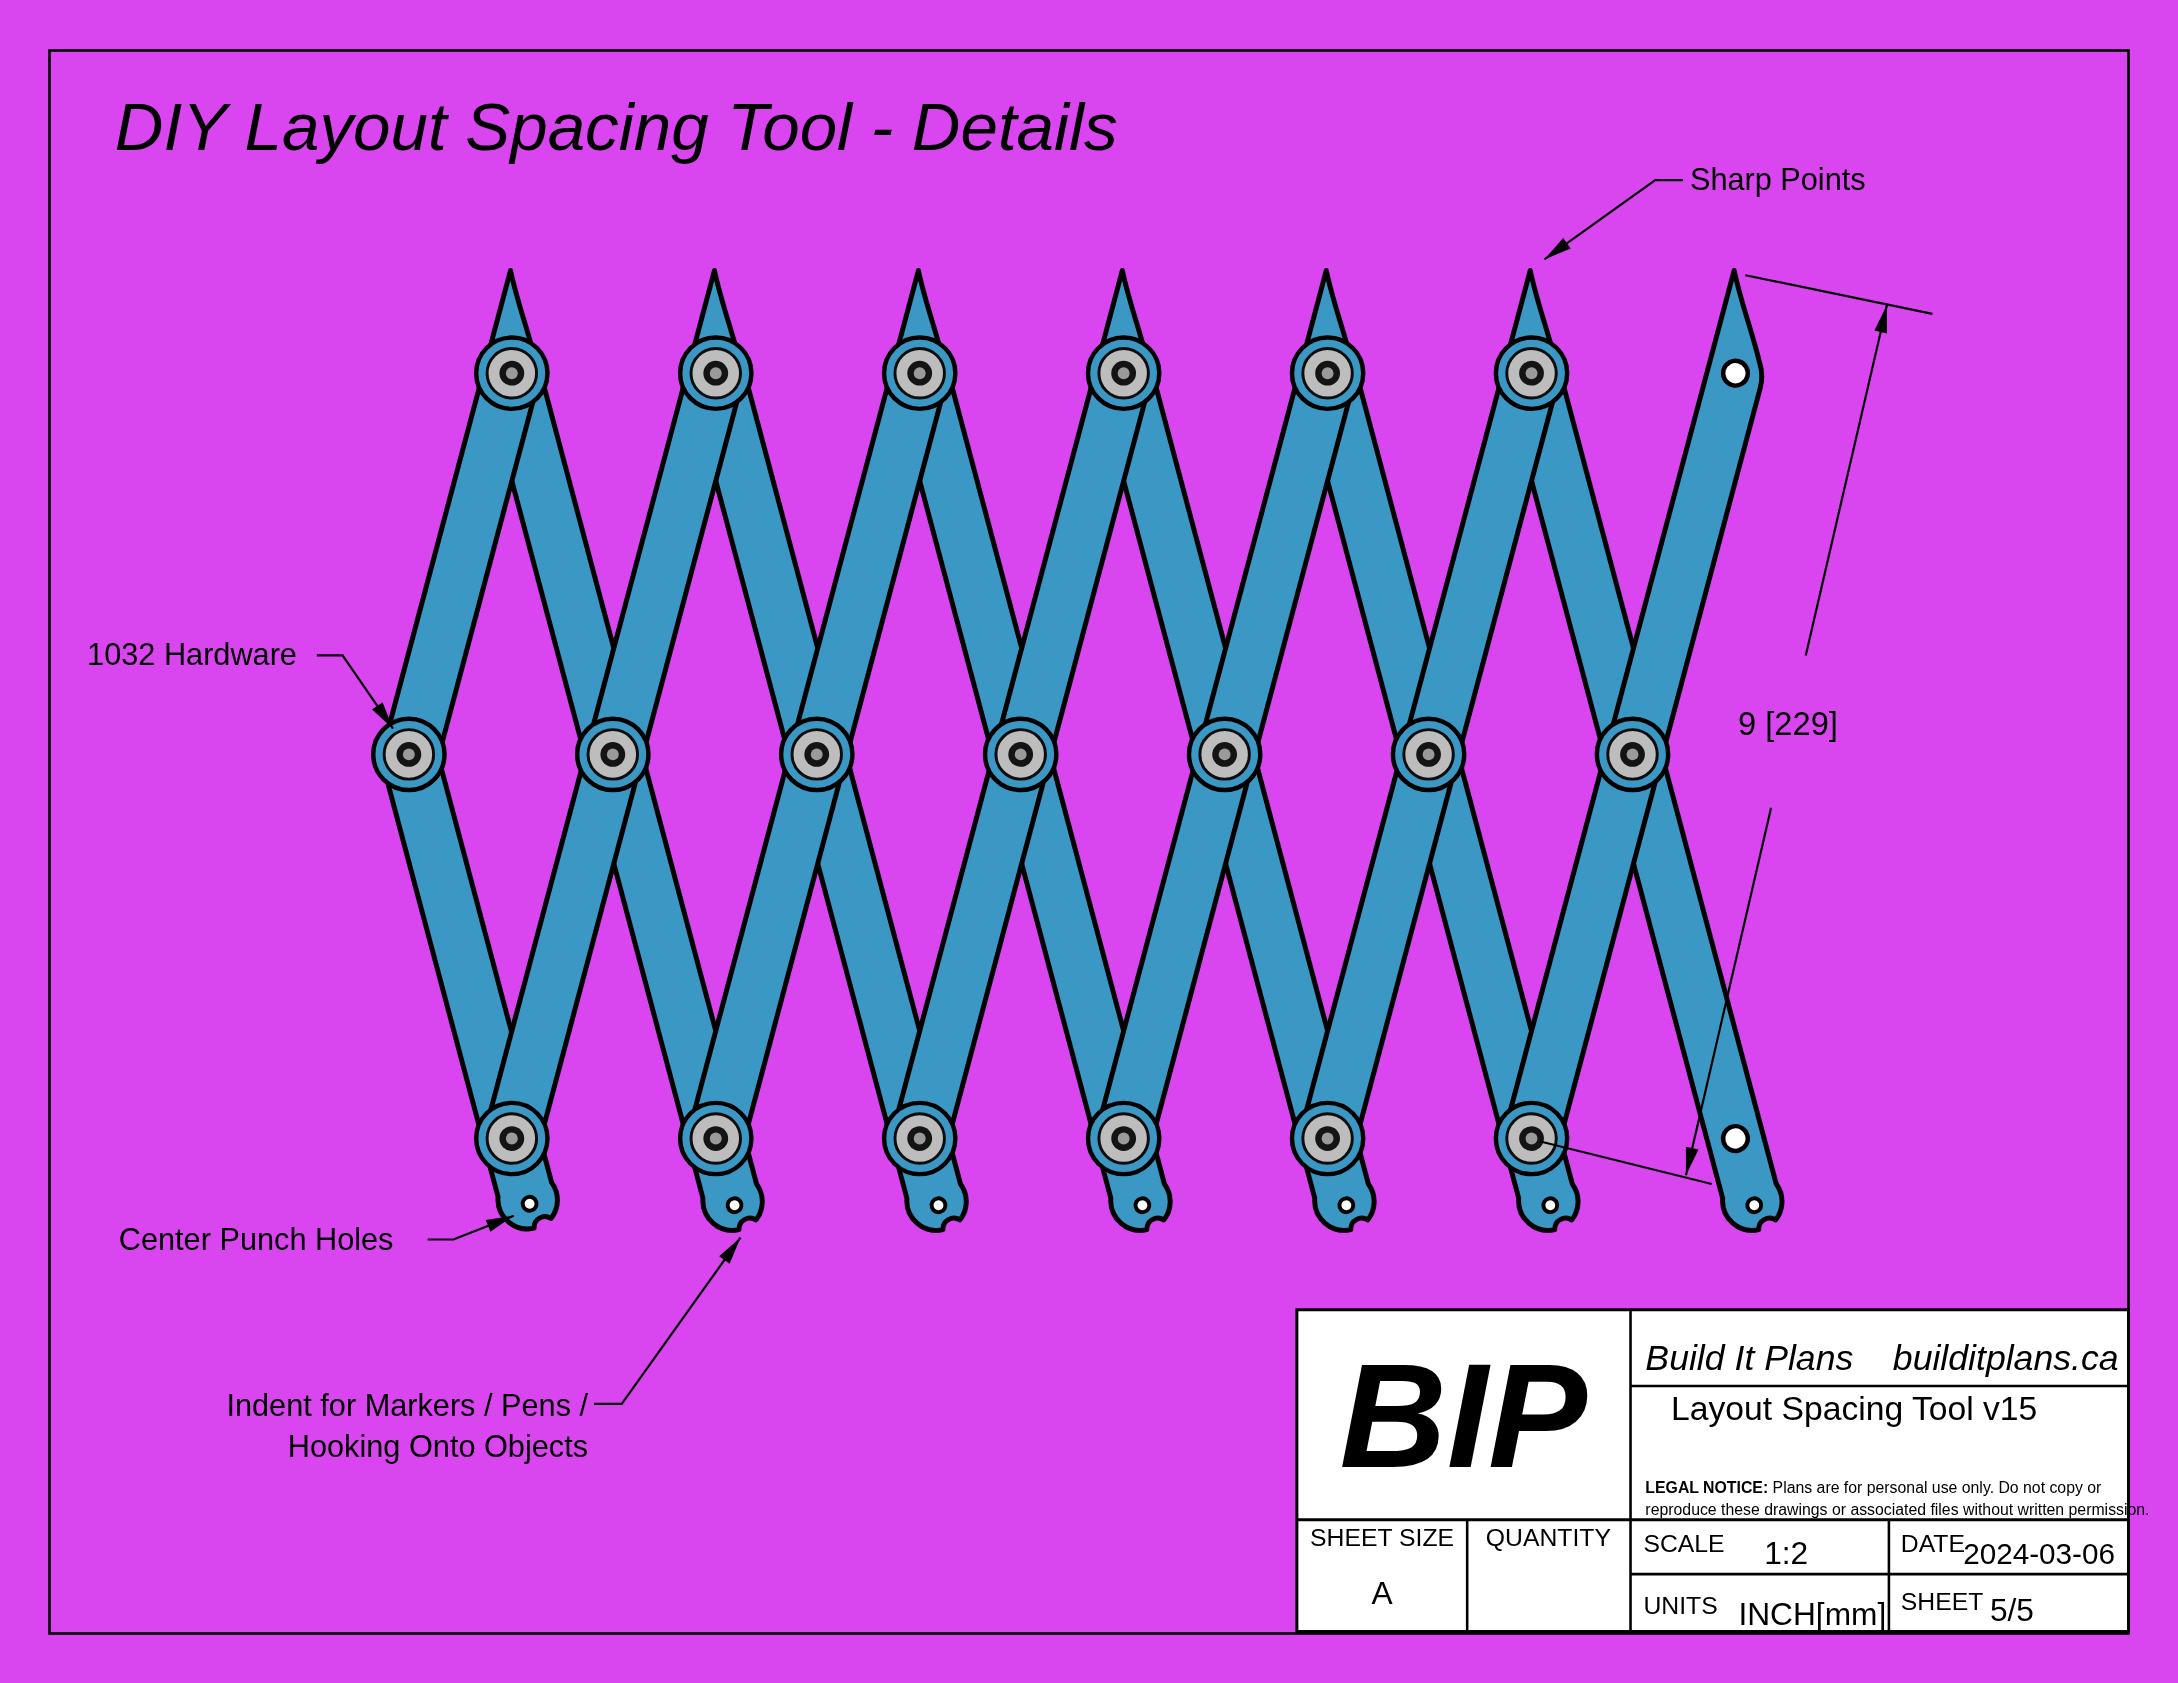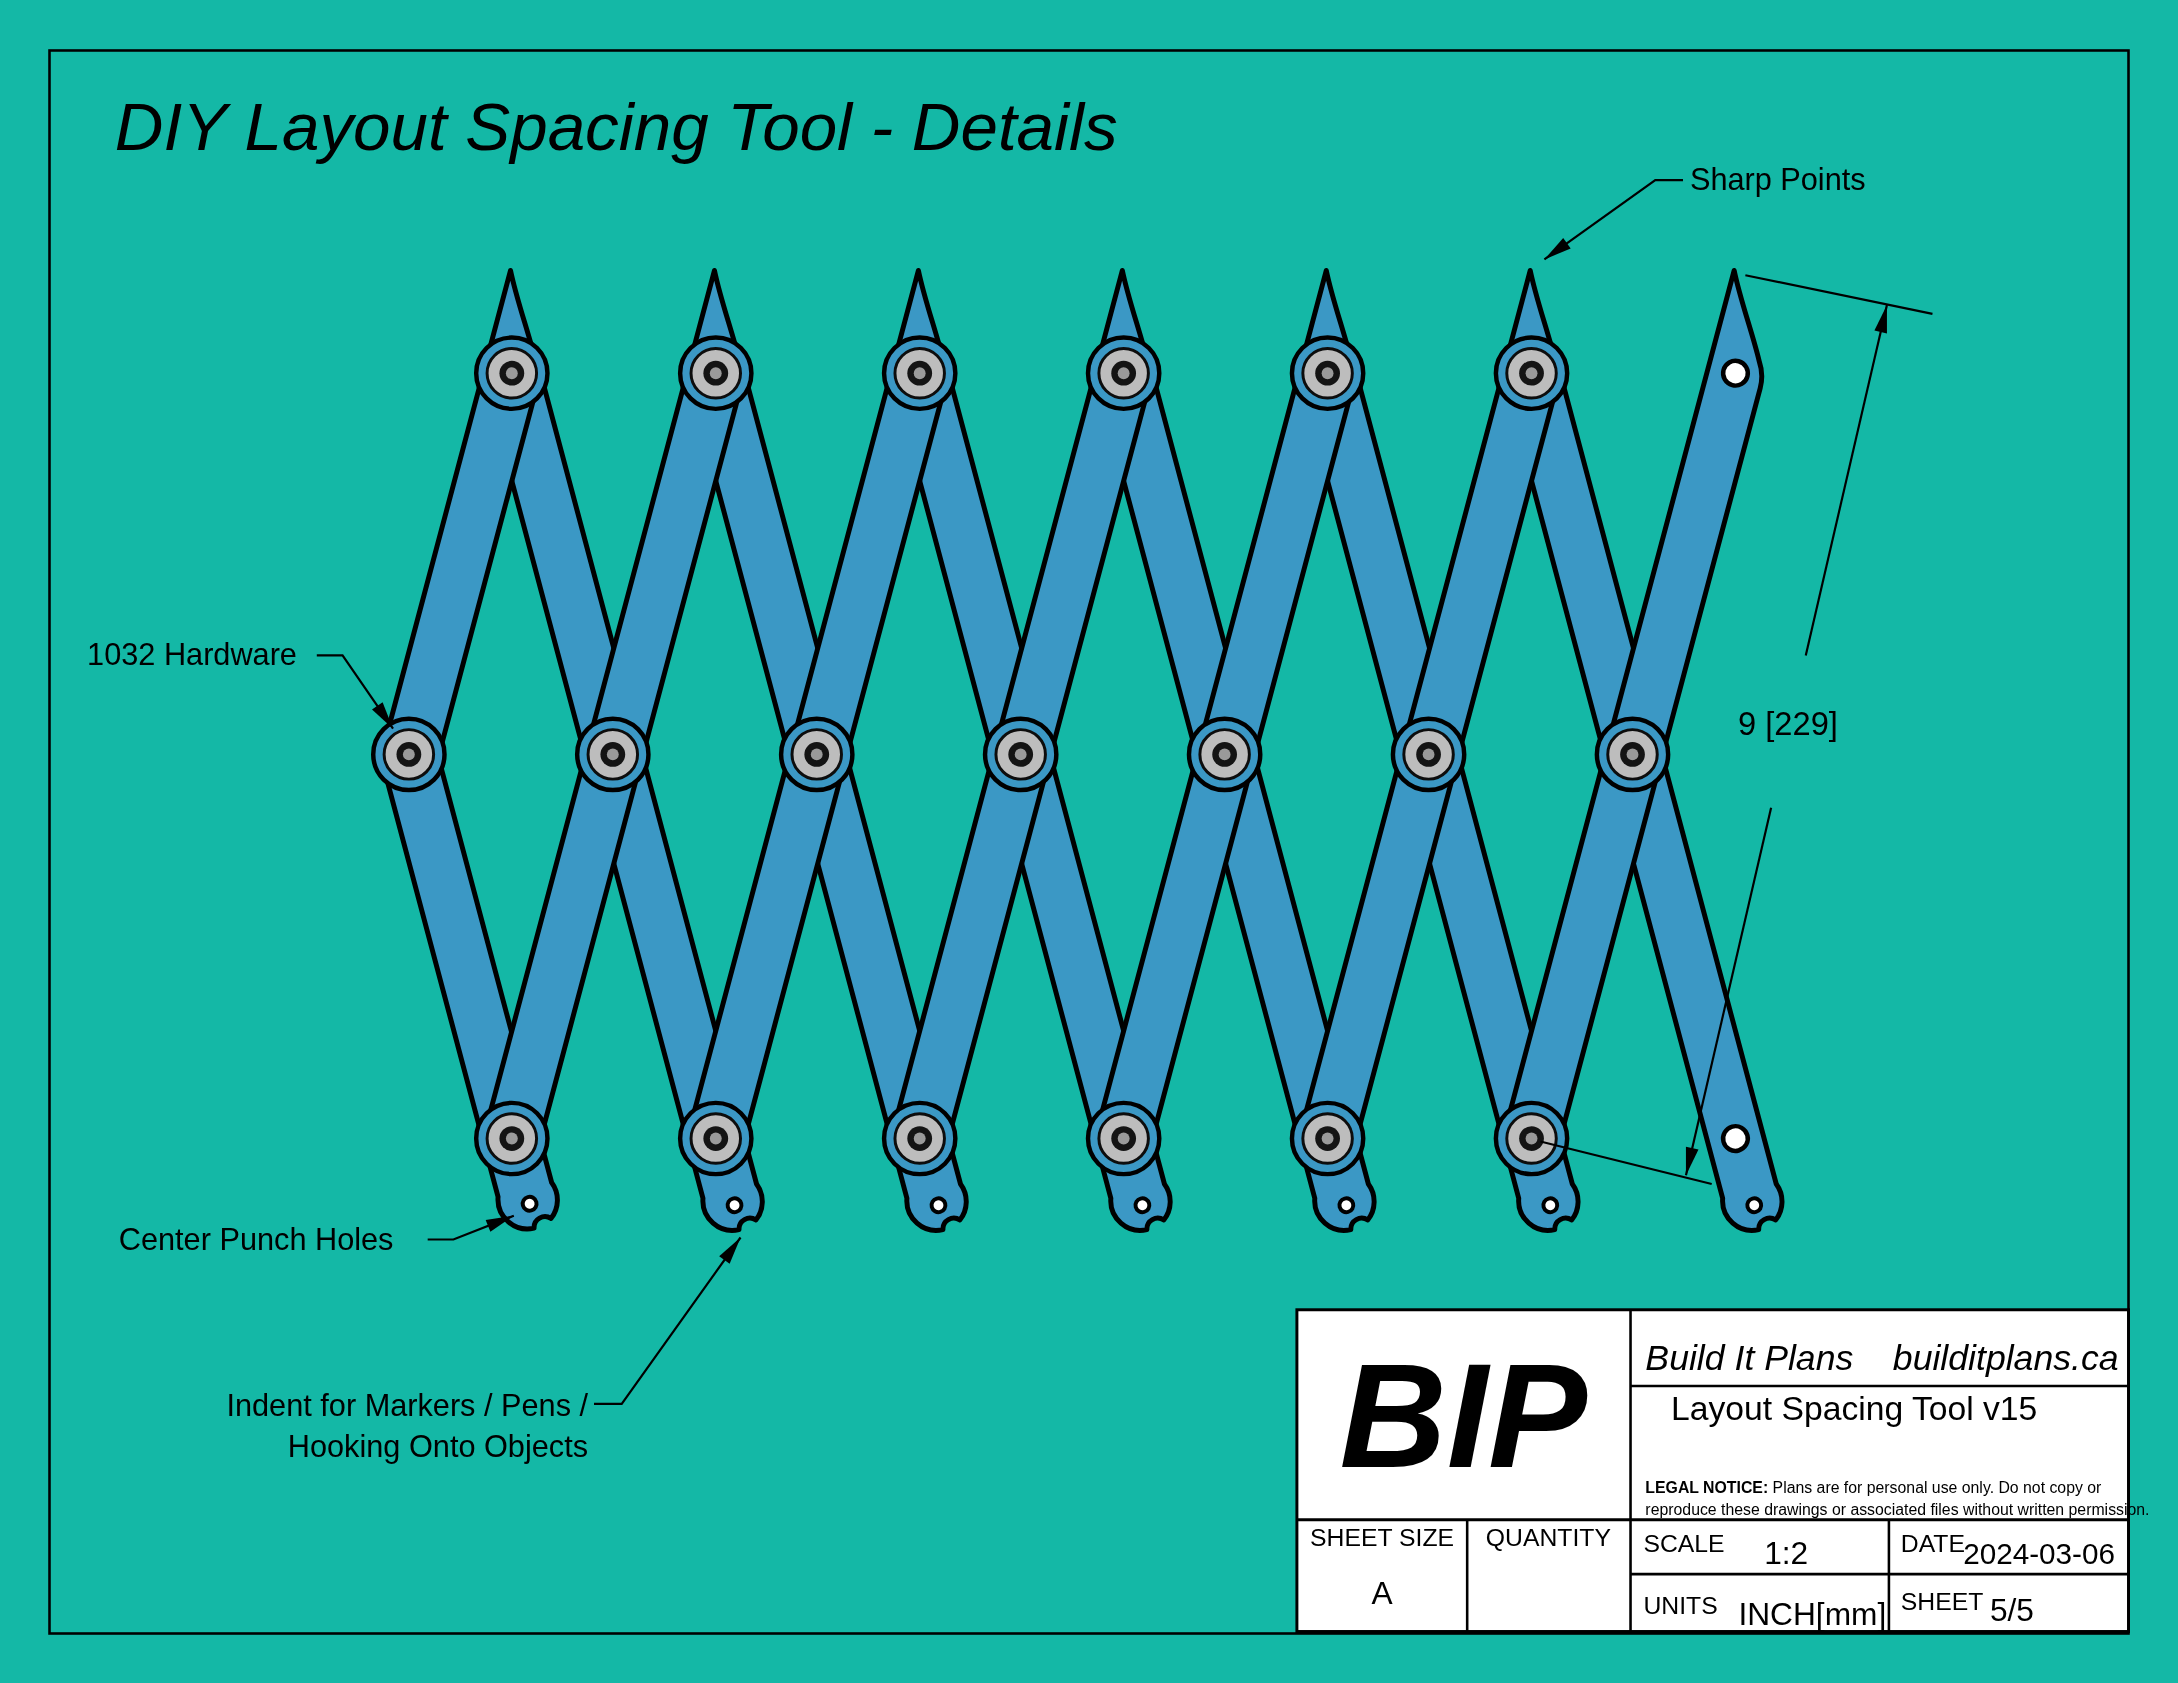--- a/index.html
+++ b/index.html
@@ -1,16 +1,16 @@
 <!DOCTYPE html>
 <html><head>
 <meta charset="utf-8">
 <style>
   html,body{margin:0;padding:0;background:#ffffff;}
-  .stage{position:relative;width:2178px;height:1683px;background:#14b8a6;overflow:hidden;}
+  .stage{position:relative;width:2178px;height:1683px;background:#d946ef;overflow:hidden;}
   svg{position:absolute;left:0;top:0;}
   .t{font-family:"Liberation Sans", sans-serif;fill:#000;}
   .title{font-size:68px;font-style:italic;}
   .callout{font-size:31px;}
   .dimtext{font-size:33px;}
   .tb-co{font-size:36px;font-style:italic;}
   .tb-main{font-size:34px;}
   .tb-legal{font-size:16px;}
   .tb-logo{font-size:150px;font-style:italic;font-weight:bold;}
   .tb-label{font-size:25px;}

